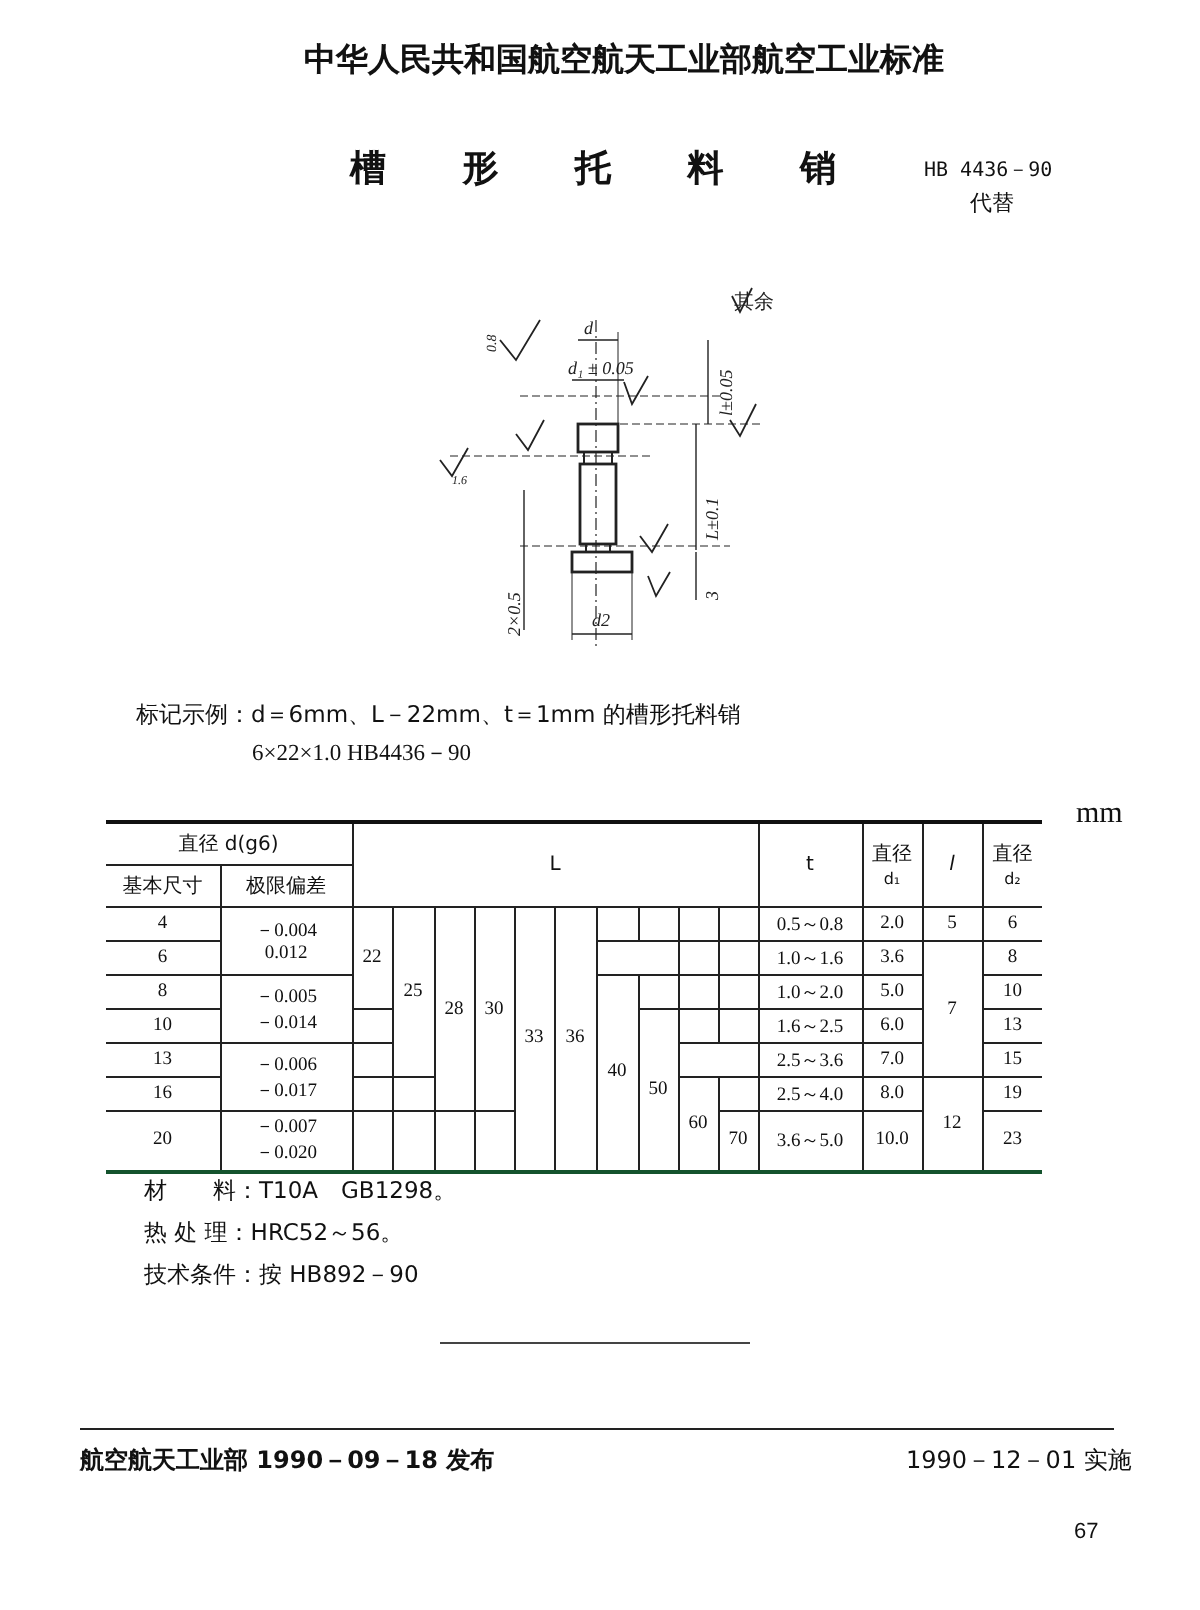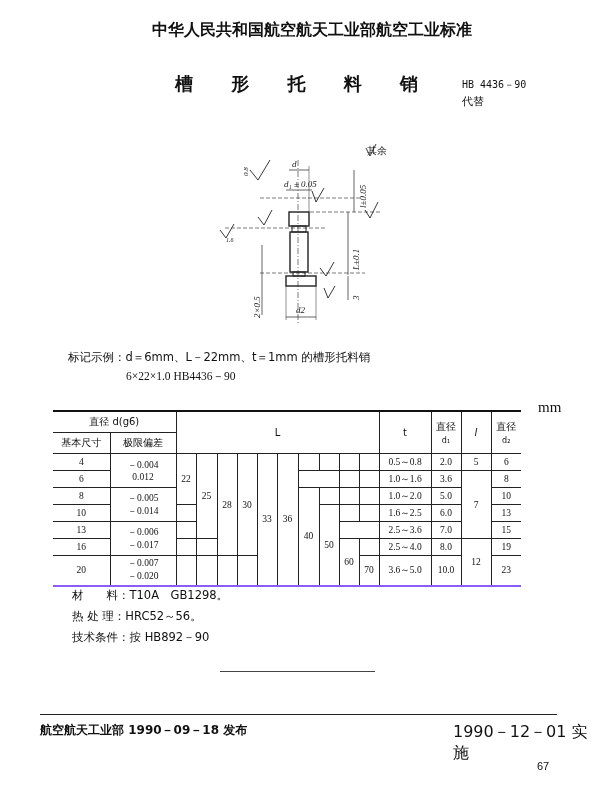--- a/index.html
+++ b/index.html
@@ -2,36 +2,36 @@
 <html><head>
 <meta charset="utf-8">
 <style>
   html, body { margin:0; padding:0; background:#fff; }
   body { width:600px; height:805px; position:relative; overflow:hidden;
          font-family:"DejaVu Sans", sans-serif; color:#111; }
   .abs { position:absolute; }
   .org { left:0; width:600px; top:20px; text-align:center; font-size:16px; font-weight:bold; letter-spacing:0px;padding-left:12px; }
   .title { left:175px; top:72px; font-size:18px; font-weight:bold; letter-spacing:16px; }
   .code { left:462px; top:78px; font-size:10px; font-family:"DejaVu Sans Mono", monospace; }
-  .replace { left:462px; top:94px; font-size:11px; }
+  .replace { left:485px; top:94px; font-size:11px; }
   .example1 { left:68px; top:350px; font-size:11.5px; }
   .example2 { left:126px; top:369px; font-size:11.5px; font-family:"Liberation Serif", serif; }
   .unit { left:538px; top:399px; font-size:15px; font-family:"Liberation Serif", serif; }
   table.spec { position:absolute; left:53px; top:410px; border-collapse:collapse;
                font-size:9.5px; font-family:"Liberation Serif", serif; }
   table.spec td { border:1px solid #222; text-align:center; padding:0; height:16px; }
   table.spec tr.hdr td { height:20px; font-family:"DejaVu Sans", sans-serif; font-size:10px; }
-  table.spec { border-top:2px solid #111; border-bottom:2px solid #8b5cf6; }
+  table.spec { border-top:2px solid #111; border-bottom:2px solid #14532d; }
   .nb-l { border-left:none !important; }
   .nb-r { border-right:none !important; }
   .notes { left:72px; font-size:11.5px; }
   .rule-mid { left:220px; top:671px; width:155px; height:0; border-top:1px solid #444; }
   .rule-foot { left:40px; top:714px; width:517px; height:0; border-top:1.5px solid #222; }
   .foot-l { left:40px; top:722px; font-size:12px; font-weight:bold; }
-  .foot-r { left:453px; top:722px; font-size:16px; }
+  .foot-r { left:453px; top:722px; font-size:12px; }
   .page { left:537px; top:760px; font-size:11px; font-family:"Liberation Sans", sans-serif; }
   svg.drawing { position:absolute; left:200px; top:140px; }
 </style>
 </head>
 <body>
 
 <div class="abs org">中华人民共和国航空航天工业部航空工业标准</div>
 <div class="abs title">槽 形 托 料 销</div>
 <div class="abs code">HB 4436－90</div>
 <div class="abs replace">代替</div>

